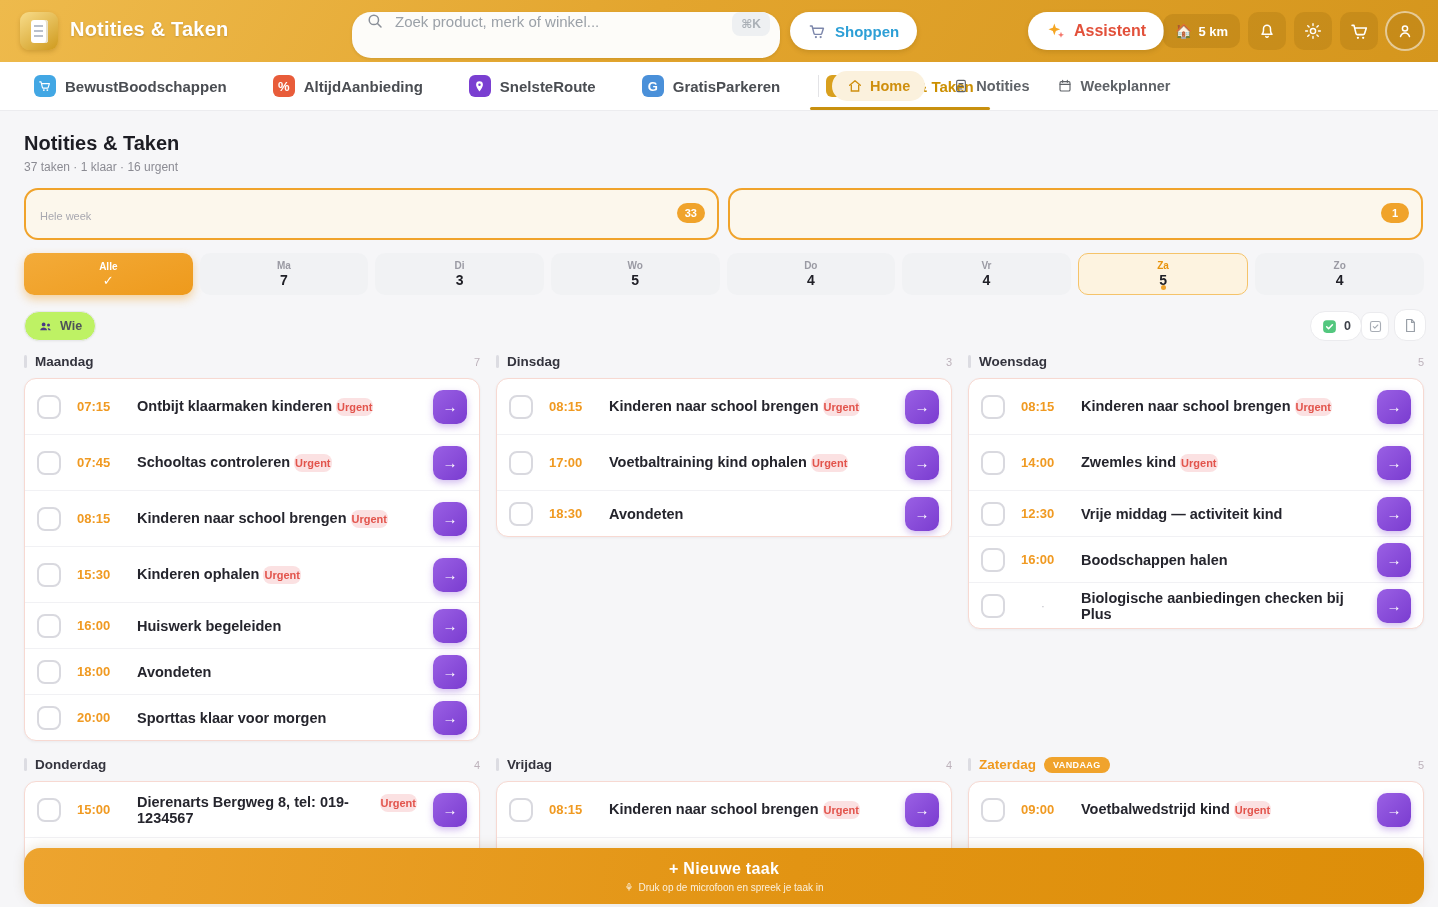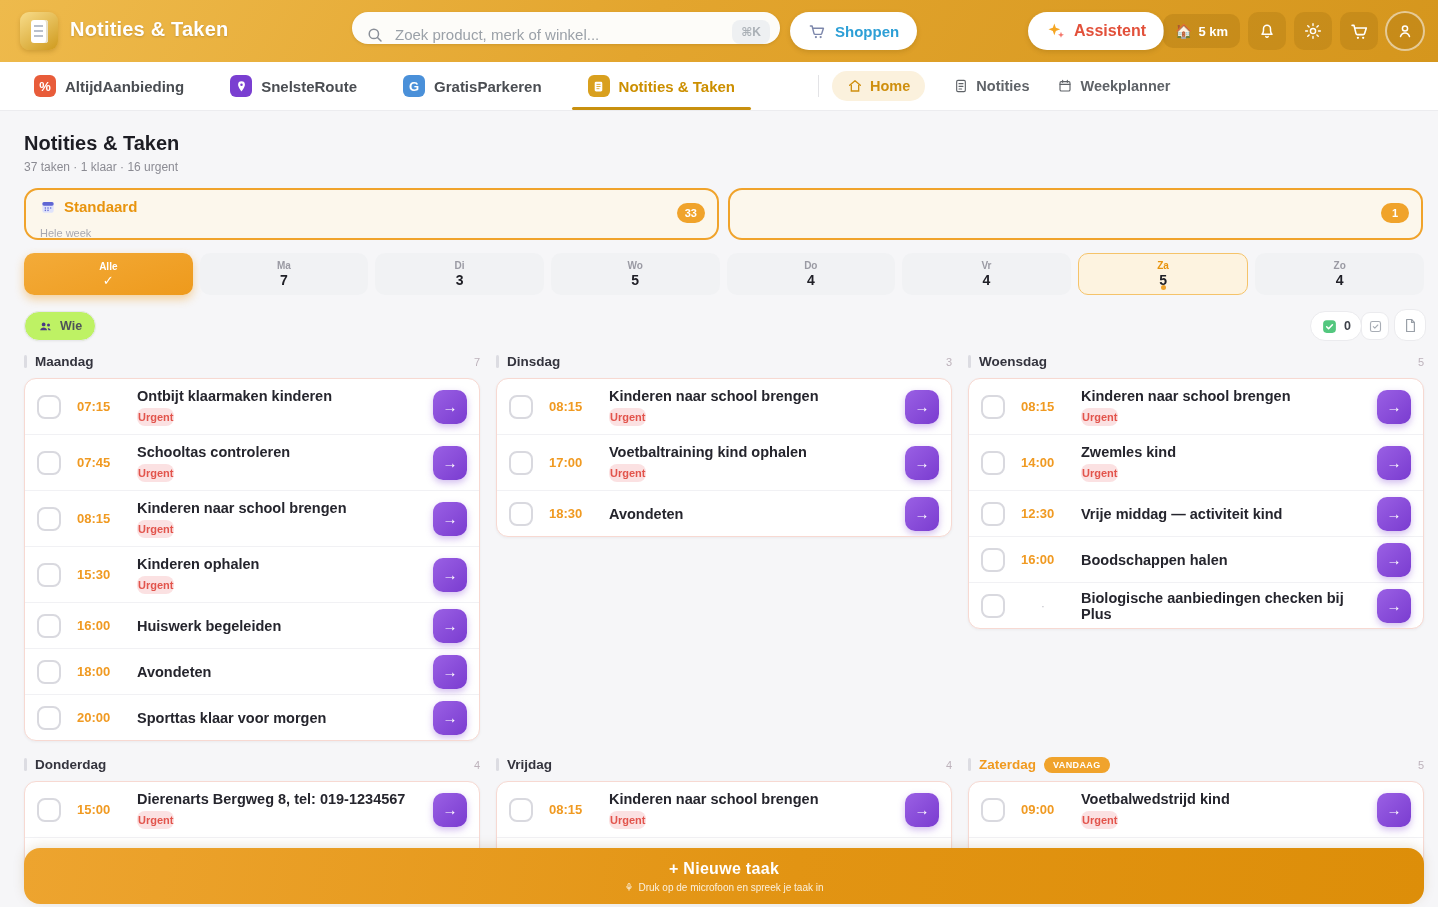--- a/index.html
+++ b/index.html
@@ -5,22 +5,22 @@
   html,body{margin:0;padding:0}
   body{width:1438px;height:907px;position:relative;overflow:hidden;background:#f6f6f8;
        font-family:"Liberation Sans","DejaVu Sans",sans-serif;-webkit-font-smoothing:antialiased}
   
   .header{position:relative;height:62px;background:linear-gradient(120deg,#eeba4c 0%,#e3a52e 45%,#d5961d 100%);z-index:40}
   .logo{position:absolute;left:20px;top:12px;width:38px;height:38px;border-radius:9px;
         background:linear-gradient(145deg,#f8dc8a,#cf9a1d);box-shadow:0 2px 4px rgba(120,80,0,.25);display:grid;place-items:center}
   .logo .page{width:17px;height:23px;background:#fff;border-radius:3px;position:relative;box-shadow:inset -2px 0 0 #e8e0c8}
   .logo .page::before{content:"";position:absolute;left:3px;top:5px;width:9px;height:2px;background:#b9c0cc;box-shadow:0 5px 0 #b9c0cc,0 10px 0 #b9c0cc}
   .app-title{position:absolute;left:70px;top:18px;color:#fff;font-size:20px;font-weight:800;letter-spacing:.2px;text-shadow:0 1px 2px rgba(90,60,0,.25)}
-  .search{position:absolute;left:352px;top:12px;width:428px;height:32px;background:#fdfcf9;border-radius:19px;
-          display:flex;align-items:flex-end;gap:9px;padding:0 10px 0 14px;box-sizing:border-box;box-shadow:0 1px 3px rgba(100,70,0,.18)}
+  .search{position:absolute;left:352px;top:12px;width:428px;height:46px;background:#fdfcf9;border-radius:19px;
+          display:flex;align-items:flex-start;gap:9px;padding:0 10px 0 14px;box-sizing:border-box;box-shadow:0 1px 3px rgba(100,70,0,.18)}
   .search input{flex:1;border:none;outline:none;background:transparent;font-size:15px;color:#333;font-family:inherit}
   .search input::placeholder{color:#9ba1a8}
   .kbd{background:#eef0f2;color:#aab0b6;font-size:12px;font-weight:700;padding:5px 9px;border-radius:8px}
   .pill-btn{position:absolute;top:12px;height:38px;background:#fff;border:none;border-radius:19px;display:flex;align-items:center;gap:8px;
             padding:0 18px;cursor:pointer;box-shadow:0 2px 5px rgba(100,70,0,.2);font-family:inherit}
   .shoppen{left:790px}.shoppen .lbl{color:#2d9fd6;font-size:15px;font-weight:800}
   .assistent{left:1028px}.assistent .lbl{color:#e2503a;font-size:16px;font-weight:800}
   .dist{position:absolute;left:1163px;top:14px;height:34px;padding:0 12px;border-radius:10px;background:rgba(146,99,8,.25);
         display:flex;align-items:center;gap:6px;color:#fff;font-size:13px;font-weight:800;cursor:pointer}
   .hbtn{position:absolute;top:12px;width:38px;height:38px;border:none;border-radius:10px;background:rgba(146,99,8,.22);
@@ -84,21 +84,21 @@
   .col-badge{background:#f0a32c;color:#fff;font-size:9px;font-weight:800;padding:3px 9px;border-radius:9px;letter-spacing:.4px}
   .col-count{margin-left:auto;font-size:11px;color:#bdb2bb}
   .col-tasks{background:#fff;border:1px solid #f7d9d2;border-radius:12px;box-shadow:0 1px 3px rgba(20,20,40,.05);overflow:hidden}
   .task{display:flex;align-items:center;gap:16px;padding:0 12px;height:55px}
   .task.plain{height:45px}
   .task+.task{border-top:1px solid #f1f1f4}
   .task.partial{height:46px}
   .task-check{width:24px;height:24px;border:2px solid #d9d9df;border-radius:8px;background:#fff;flex:none;cursor:pointer;box-sizing:border-box}
   .task-time{width:44px;flex:none;font-size:13px;font-weight:800;color:#f09a22}
   .task-time.muted{color:#c6c6cc;font-weight:400;text-align:center}
-  .task-mid{flex:1;display:flex;flex-direction:column;gap:4px}
+  .task-mid{flex:1;display:flex;flex-direction:row;gap:4px}
   .task-title{font-size:14.5px;font-weight:700;color:#25252d}
   .task-urgent{align-self:flex-start;background:#fbe1e2;color:#e2544c;font-size:11px;font-weight:800;padding:3px 1px;border-radius:8px}
   .task-go{width:34px;height:34px;flex:none;border:none;border-radius:10px;background:linear-gradient(135deg,#9a60e4,#7a3cd0);
            color:#fff;display:grid;place-items:center;font-size:15px;font-weight:700;cursor:pointer;box-shadow:0 3px 7px rgba(130,70,210,.35)}
   
   .newtask{position:absolute;left:24px;top:848px;width:1400px;height:56px;border-radius:16px;z-index:60;cursor:pointer;border:none;
            background:linear-gradient(100deg,#eda42f 0%,#e29413 55%,#dd8e09 100%);box-shadow:0 -2px 12px rgba(120,80,0,.15);
            display:flex;flex-direction:column;align-items:center;justify-content:center;gap:4px;color:#fff;font-family:inherit}
   .nt-label{font-size:16px;font-weight:800;letter-spacing:.3px}
   .nt-hint{display:flex;align-items:center;gap:4px;font-size:10px;color:rgba(255,255,255,.85)}
@@ -179,20 +179,30 @@
       <svg width="20" height="20" viewBox="0 0 24 24" fill="none" stroke="#fff" stroke-width="1.8">
           <circle cx="12" cy="9" r="3.1"></circle>
           <path d="M6.6 18.6c1-3 3-4.3 5.4-4.3s4.4 1.3 5.4 4.3" stroke-linecap="round"></path>
         </svg>
     </span>
   </div>
 </div>
 
 <div class="nav">
   <div class="apps" id="nav-apps">
+      <div class="nav-app">
+    <span class="nav-app-icon" style="background: rgb(66, 167, 228);">
+          <svg width="14" height="14" viewBox="0 0 24 24">
+            <path d="M3 5h2.2l2.3 9.3a1.7 1.7 0 0 0 1.7 1.3h6.6a1.7 1.7 0 0 0 1.7-1.3L19.5 8H6" fill="none" stroke="#fff" stroke-width="2" stroke-linecap="round" stroke-linejoin="round"></path>
+            <circle cx="10" cy="19" r="1.6" fill="#fff"></circle>
+            <circle cx="16" cy="19" r="1.6" fill="#fff"></circle>
+          </svg>
+        </span>
+    <span class="nav-app-label">BewustBoodschappen</span>
+  </div>
       <div class="nav-app">
     <span class="nav-app-icon" style="background: rgb(232, 92, 58);">
           <b>%</b>
         </span>
     <span class="nav-app-label">AltijdAanbieding</span>
   </div>
       <div class="nav-app">
     <span class="nav-app-icon" style="background: rgb(122, 63, 209);">
           <svg width="13" height="13" viewBox="0 0 24 24">
             <path d="M12 2.5a6.3 6.3 0 0 0-6.3 6.3C5.7 13.5 12 21 12 21s6.3-7.5 6.3-12.2A6.3 6.3 0 0 0 12 2.5zm0 8.6a2.3 2.3 0 1 1 0-4.6 2.3 2.3 0 0 1 0 4.6z" fill="#fff"></path>
@@ -245,34 +255,20 @@
       </span>
       <span>Weekplanner</span>
     </div>
   </div>
 </div>
 
 <div class="page-title">Notities &amp; Taken</div>
 <div class="page-sub">37 taken · 1 klaar · 16 urgent</div>
 
 <div class="cat-card cat-std">
-  <div class="cat-line">
-    <span style="display:grid;place-items:center">
-      <svg width="16" height="16" viewBox="0 0 24 24">
-          <rect x="3.5" y="4.5" width="17" height="16" rx="3" fill="#dfe3fb"></rect>
-          <rect x="3.5" y="4.5" width="17" height="5.5" rx="2.5" fill="#5f66d3"></rect>
-          <circle cx="8" cy="13.5" r="1.2" fill="#5f66d3"></circle>
-          <circle cx="12" cy="13.5" r="1.2" fill="#5f66d3"></circle>
-          <circle cx="16" cy="13.5" r="1.2" fill="#5f66d3"></circle>
-          <circle cx="8" cy="17" r="1.2" fill="#5f66d3"></circle>
-          <circle cx="12" cy="17" r="1.2" fill="#5f66d3"></circle>
-        </svg>
-    </span>
-    <span class="cat-title">Standaard</span>
-  </div>
   <div class="cat-sub">Hele week</div>
   <span class="cat-count">33</span>
 </div>
 
 <div class="cat-card cat-extra">
   <span class="cat-count">1</span>
 </div>
 
 <div class="dayrow" id="dayrow">
     <button class="day-btn active">

